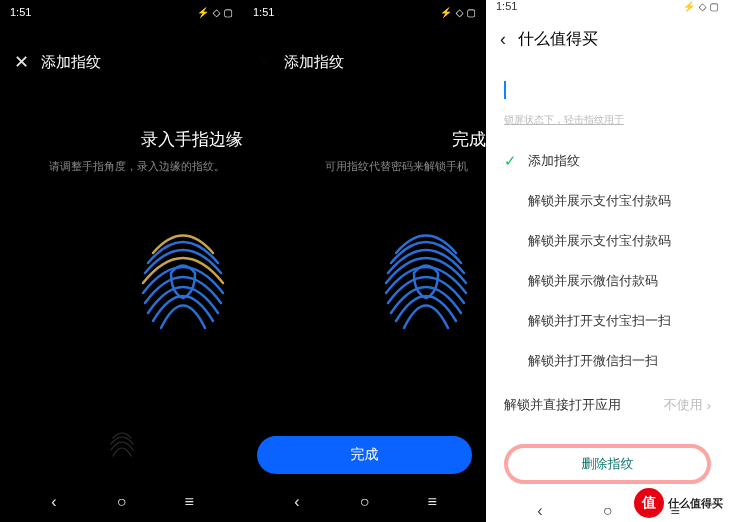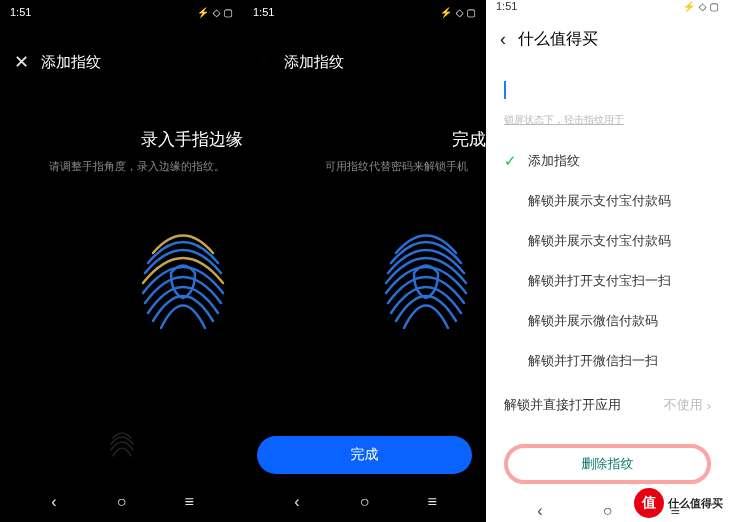--- a/index.html
+++ b/index.html
@@ -270,24 +270,24 @@
         <span class="check">✓</span>
         <span>添加指纹</span>
       </div>
       <div class="opt ind">
           <span>解锁并展示支付宝付款码</span>
         </div>
       <div class="opt ind">
           <span>解锁并展示支付宝付款码</span>
         </div>
       <div class="opt ind">
+          <span>解锁并展示微信付款码</span>
+        </div>
+      <div class="opt ind">
           <span>解锁并打开支付宝扫一扫</span>
-        </div>
-      <div class="opt ind">
-          <span>解锁并展示微信付款码</span>
         </div>
       <div class="opt ind">
           <span>解锁并打开微信扫一扫</span>
         </div>
     </div>
     <div class="row-setting">
       <span>解锁并直接打开应用</span>
       <span class="val">
         <span>不使用</span>
         <span>›</span>

